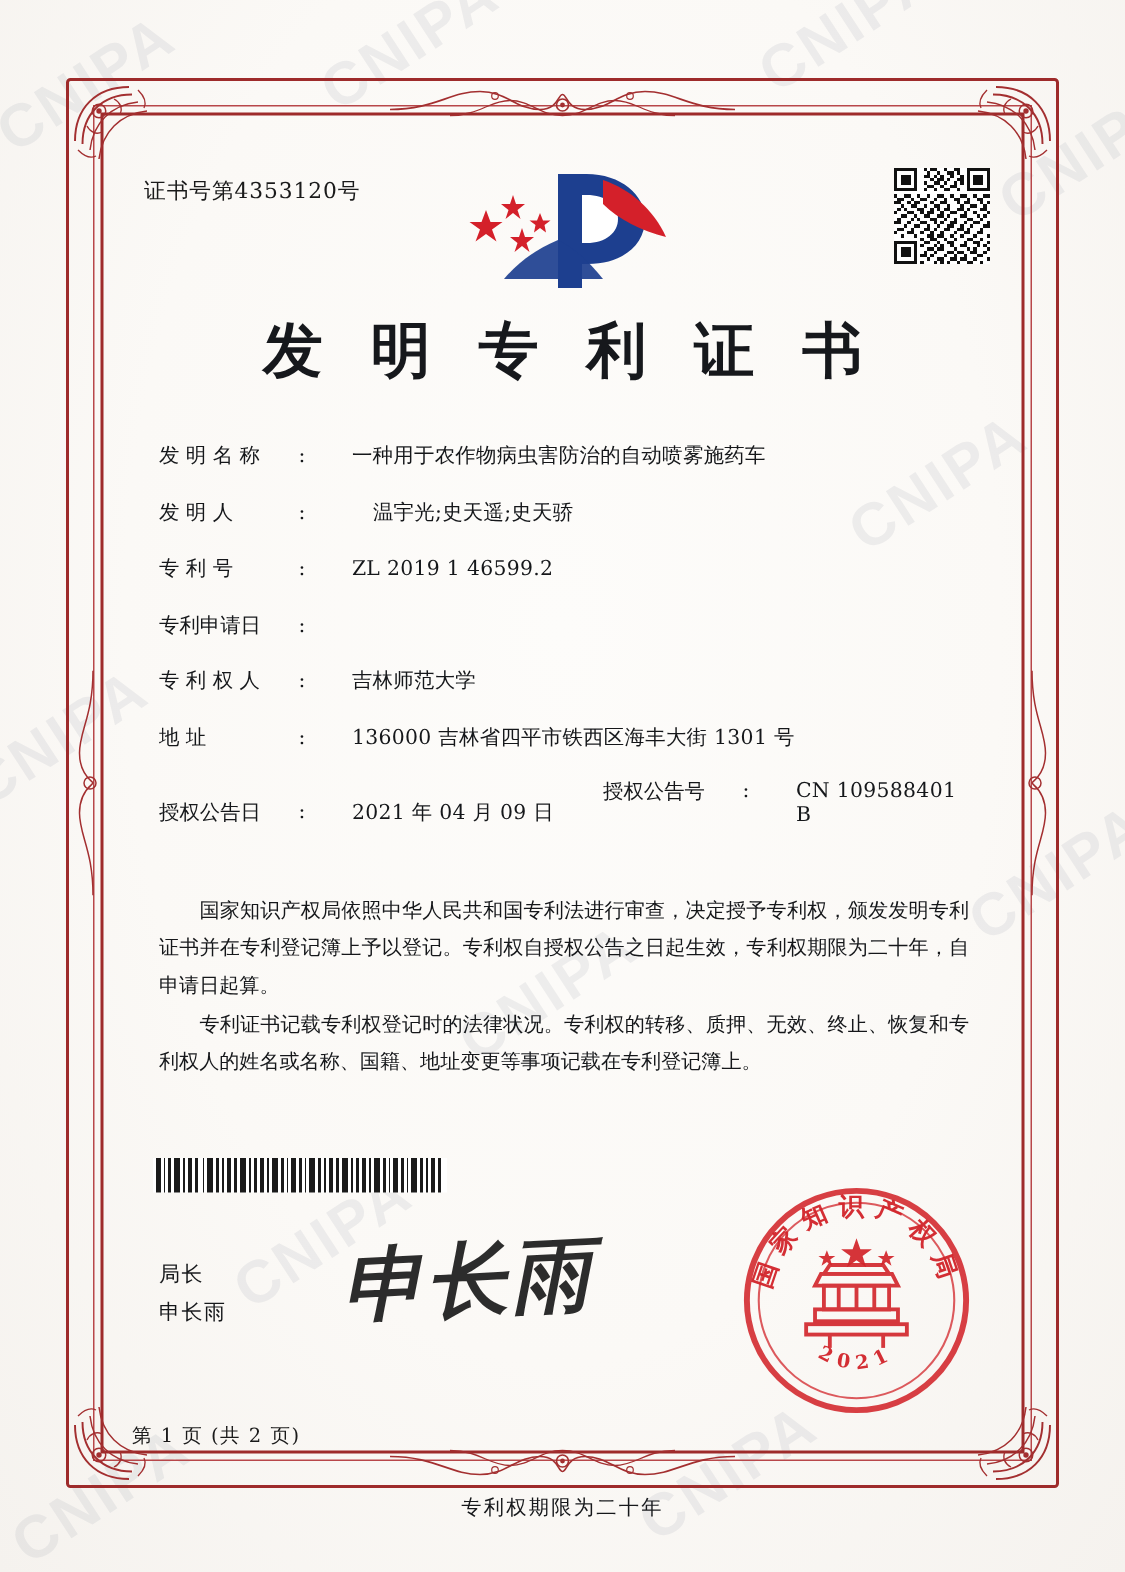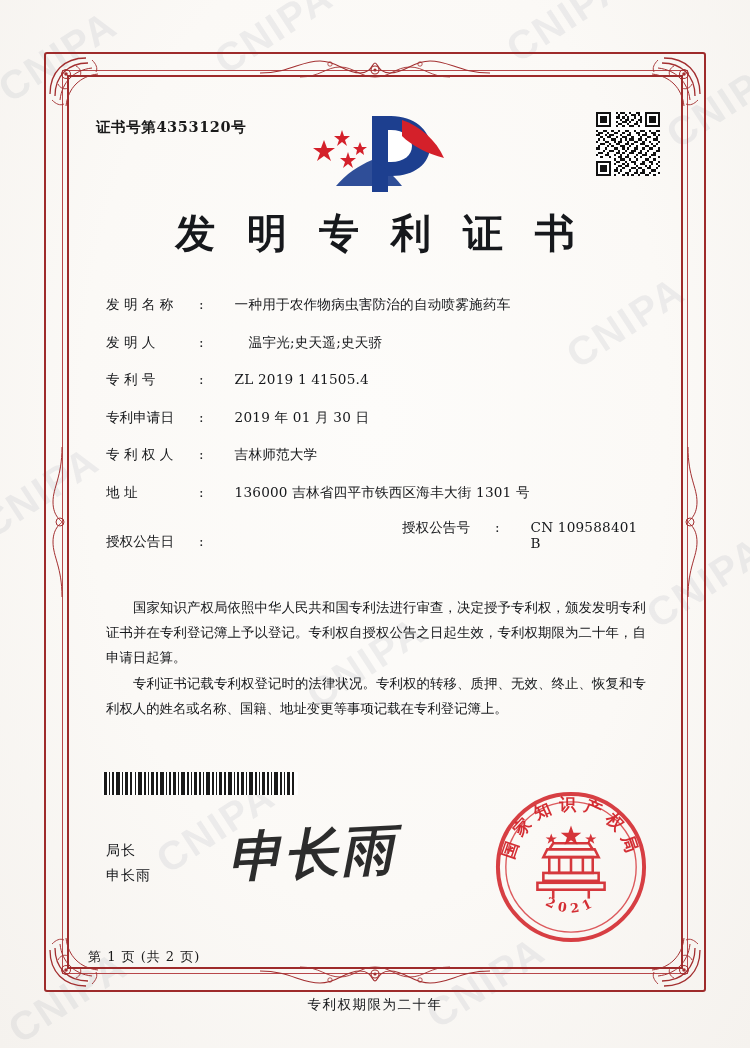--- a/index.html
+++ b/index.html
@@ -114,21 +114,20 @@
   }
 
   #cert-number {
     position: absolute;
     left: 8px;
     top: 22px;
     font-size: 14.5px;
     color: #1a1a1a;
     letter-spacing: 0.6px;
     font-family: "DejaVu Serif", "Liberation Serif", serif;
-    font-weight: bold;
   }
 
   
   #qr-code {
     position: absolute;
     right: 2px;
     top: 16px;
     width: 64px;
     height: 64px;
   }
@@ -650,45 +649,45 @@
         <span class="field-label">发 明 人</span>
         <span class="field-colon">:</span>
         <span class="field-value">
           <span class="line2">温宇光;史天遥;史天骄</span>
         </span>
       </div>
 
       <div class="field-row">
         <span class="field-label">专 利 号</span>
         <span class="field-colon">:</span>
-        <span class="field-value">ZL 2019 1 41505.4</span>
+        <span class="field-value">ZL 2019 1 46599.2</span>
       </div>
 
       <div class="field-row">
         <span class="field-label">专利申请日</span>
         <span class="field-colon">:</span>
-        <span class="field-value">2019 年 01 月 30 日</span>
       </div>
 
       <div class="field-row">
         <span class="field-label">专 利 权 人</span>
         <span class="field-colon">:</span>
         <span class="field-value">吉林师范大学</span>
       </div>
 
       <div class="field-row">
         <span class="field-label">地        址</span>
         <span class="field-colon">:</span>
         <span class="field-value">136000 吉林省四平市铁西区海丰大街 1301 号</span>
       </div>
 
       <div class="row-two-col">
         <span class="halfcol first">
           <span class="field-label">授权公告日</span>
           <span class="field-colon">:</span>
+          <span class="field-value">2021 年 04 月 09 日</span>
         </span>
         <span class="halfcol">
           <span class="field-label">授权公告号</span>
           <span class="field-colon">:</span>
           <span class="field-value">CN 109588401 B</span>
         </span>
       </div>
 
     </div>
 

